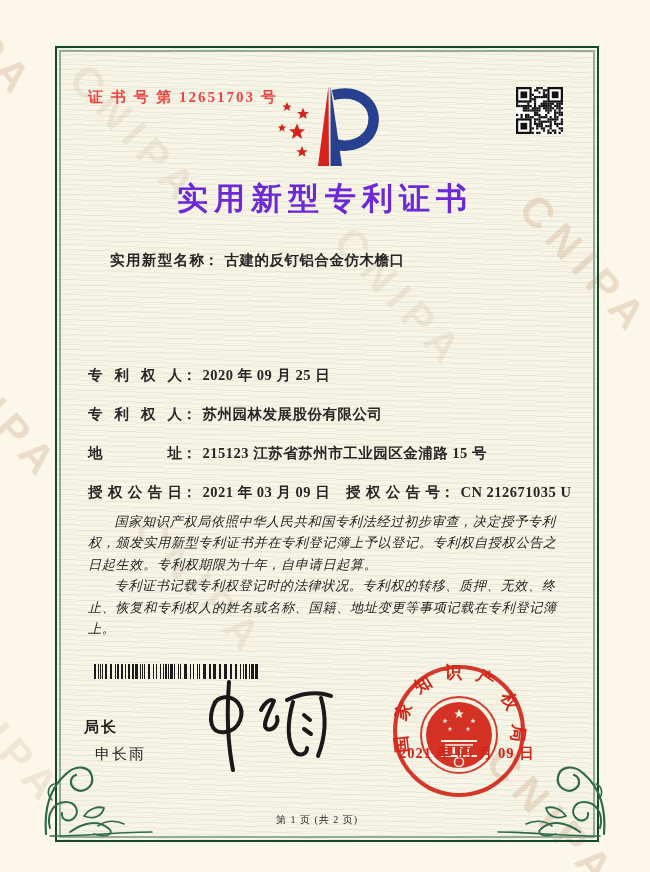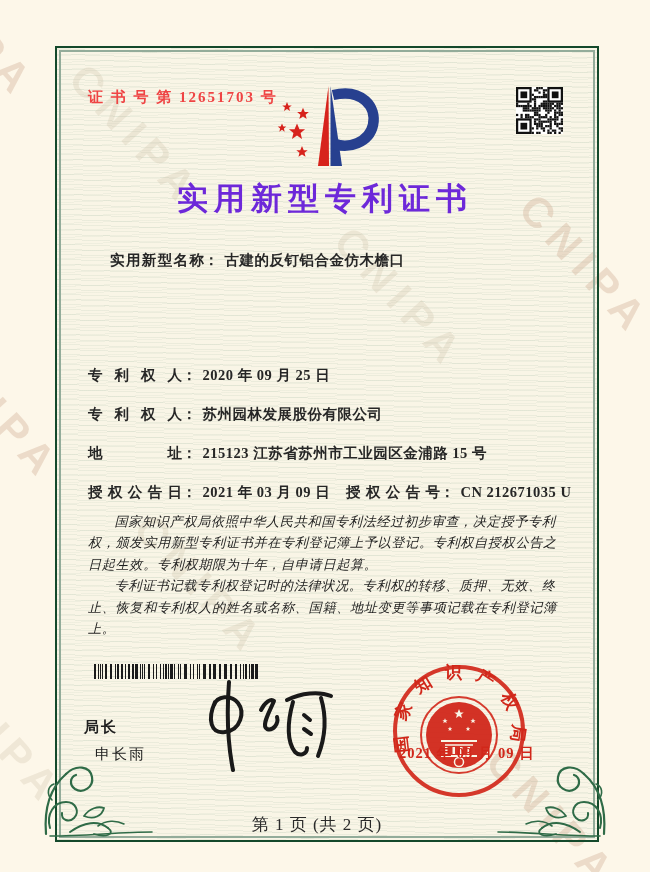--- a/index.html
+++ b/index.html
@@ -56,21 +56,21 @@
       color:#222;font-family:"Liberation Sans","DejaVu Sans",sans-serif;letter-spacing:2px;}
   .officer-name{position:absolute;left:95px;top:745px;font-size:15px;font-weight:400;
       color:#222;font-family:"Liberation Sans","DejaVu Sans",sans-serif;letter-spacing:2px;}
   .signature{position:absolute;left:193px;top:668px;}
 
   .seal{position:absolute;left:389px;top:659px;}
   .seal-date{position:absolute;left:399px;top:744px;font-size:14.5px;font-weight:bold;
       color:#d1271a;letter-spacing:1px;white-space:nowrap;}
 
   .footer{position:absolute;left:55px;top:813px;width:524px;text-align:center;
-      font-size:17px;color:#2a2a2a;letter-spacing:1px;}
+      font-size:10px;color:#2a2a2a;letter-spacing:1px;}
 
   .ornament{position:absolute;z-index:5;}
   .orn-bl{left:40px;top:740px;}
   .orn-br{left:495px;top:740px;transform:scaleX(-1);transform-origin:center;}
 </style>
 </head>
 <body>
 
 <div class="paper"></div>
 

